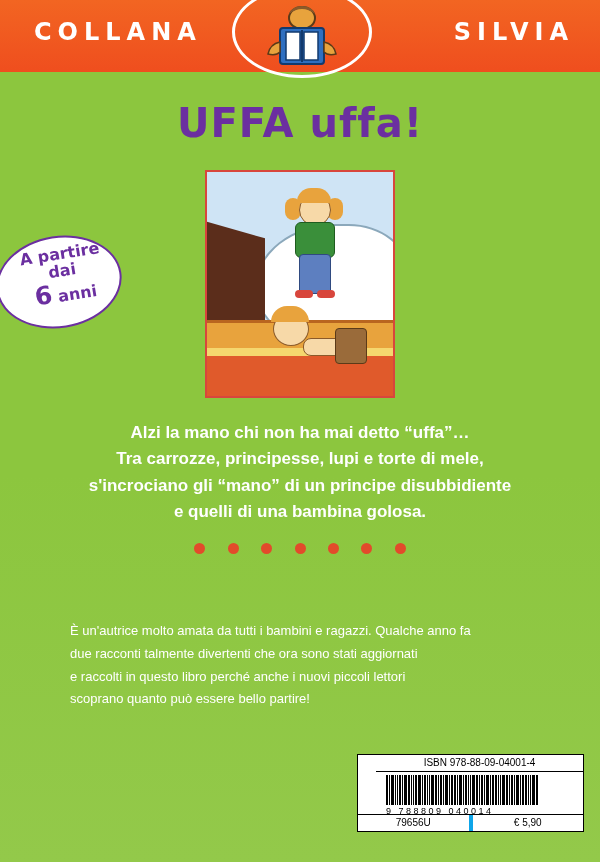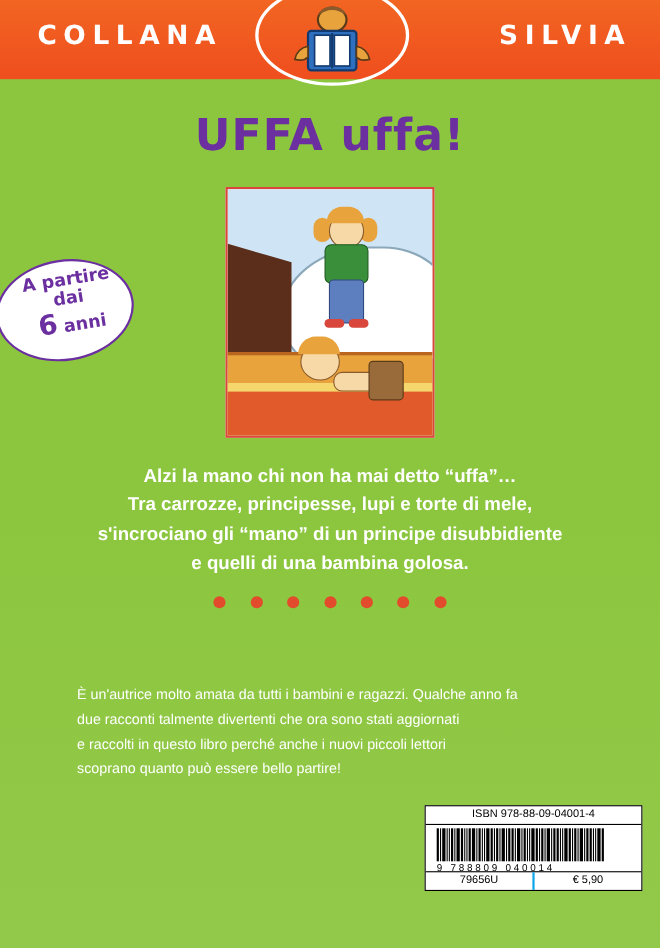--- a/index.html
+++ b/index.html
@@ -211,26 +211,27 @@
     font-family: "Liberation Sans", sans-serif;
     font-size: 13px;
     line-height: 1.75;
   }
   .bio i { font-style: italic; }
 
   
   .isbn-box {
     position: absolute;
     right: 16px;
-    bottom: 52px;
-    width: 198px;
+    bottom: 30px;
+    width: 227px;
     height: 78px;
     background: #ffffff;
     border: 1px solid #000000;
     box-sizing: border-box;
+    padding-left: 18px;
   }
   .isbn-top {
     height: 16px;
     border-bottom: 1px solid #000;
     text-align: center;
     font-size: 10px;
     line-height: 16px;
     font-family: "Liberation Sans", sans-serif;
     color: #000;
   }
@@ -254,21 +255,21 @@
     position: absolute;
     left: 0; bottom: 0;
     width: 100%;
     height: 17px;
     border-top: 1px solid #000;
     display: flex;
     box-sizing: border-box;
   }
   .isbn-code {
     width: 50%;
-    border-right: 2px solid #0ea5e9;
+    border-right: 4px solid #0ea5e9;
     font-size: 10px;
     line-height: 16px;
     text-align: center;
     font-family: "Liberation Sans", sans-serif;
     color: #000;
   }
   .isbn-price {
     width: 50%;
     font-size: 10px;
     line-height: 16px;

